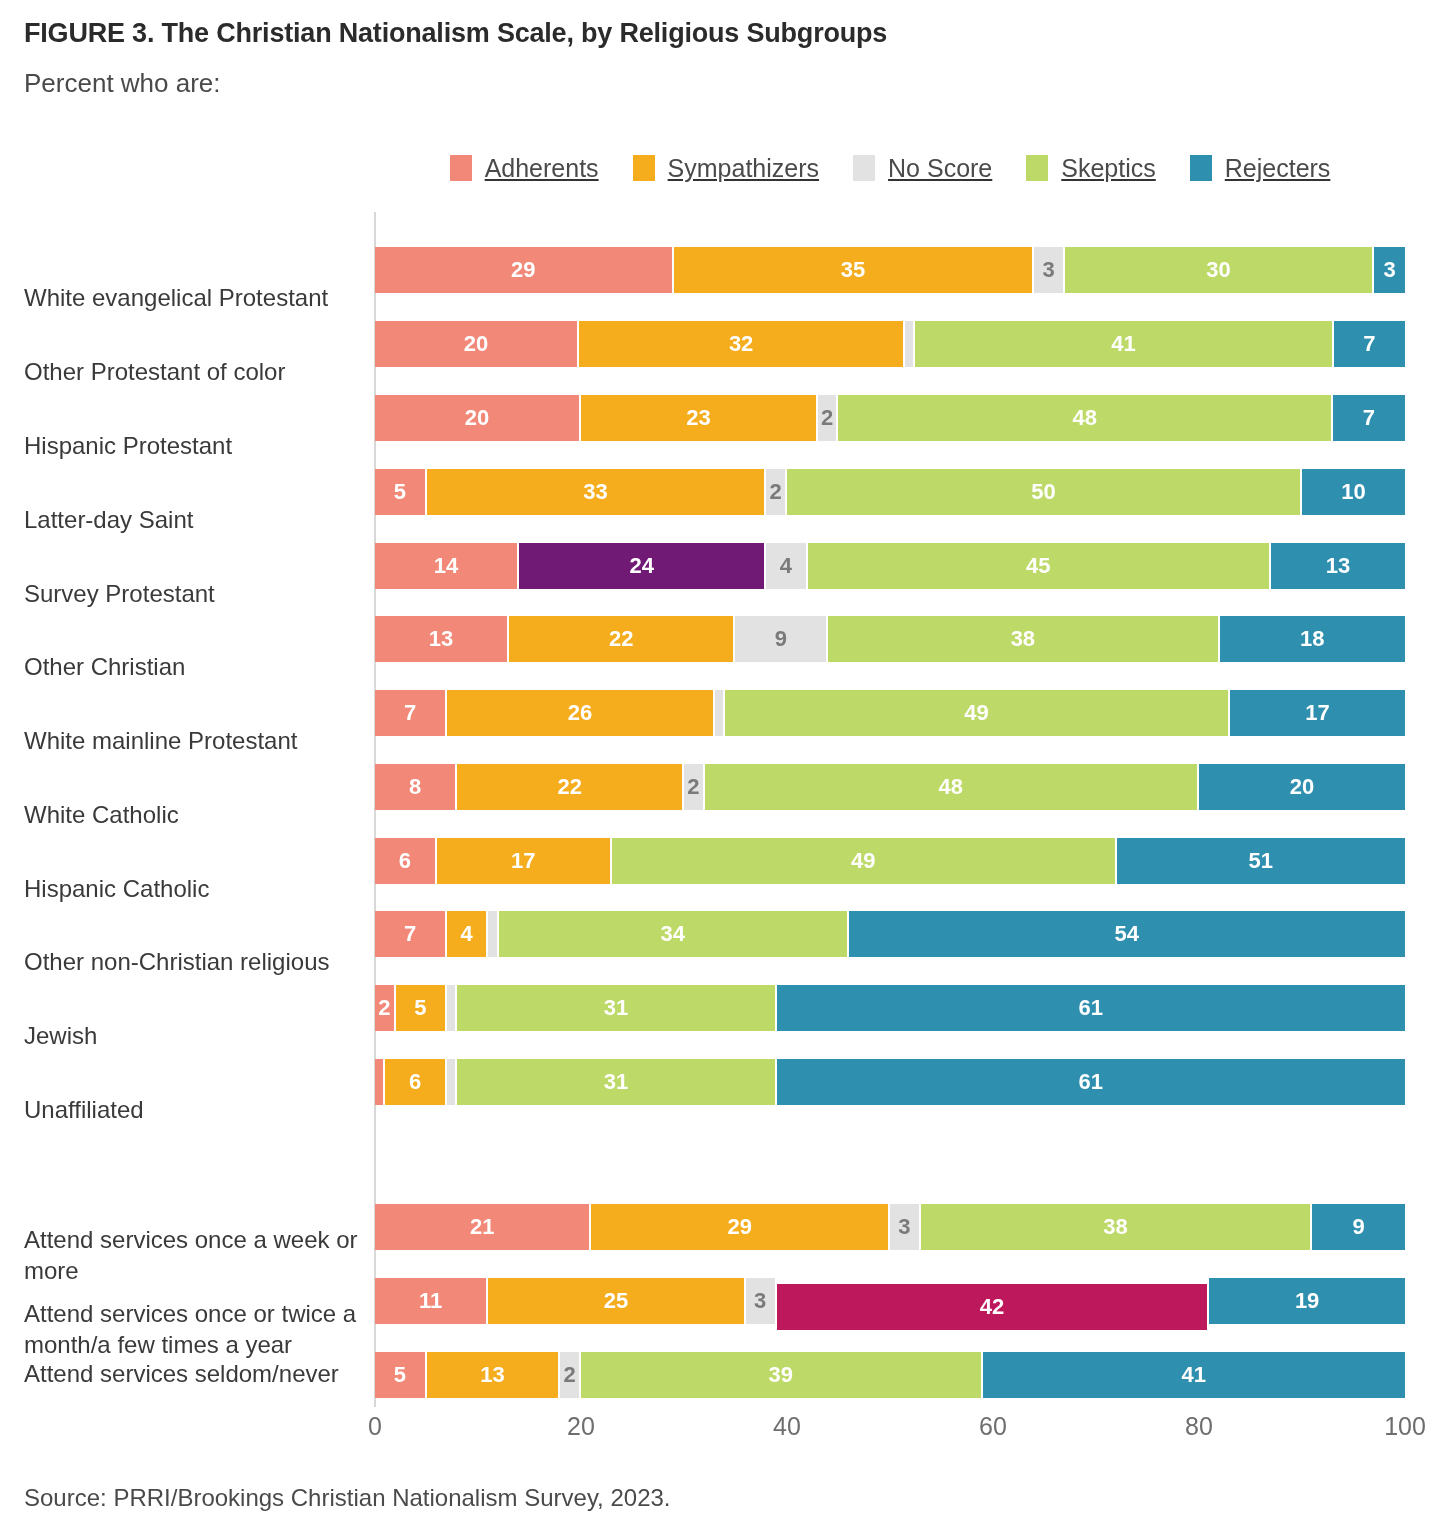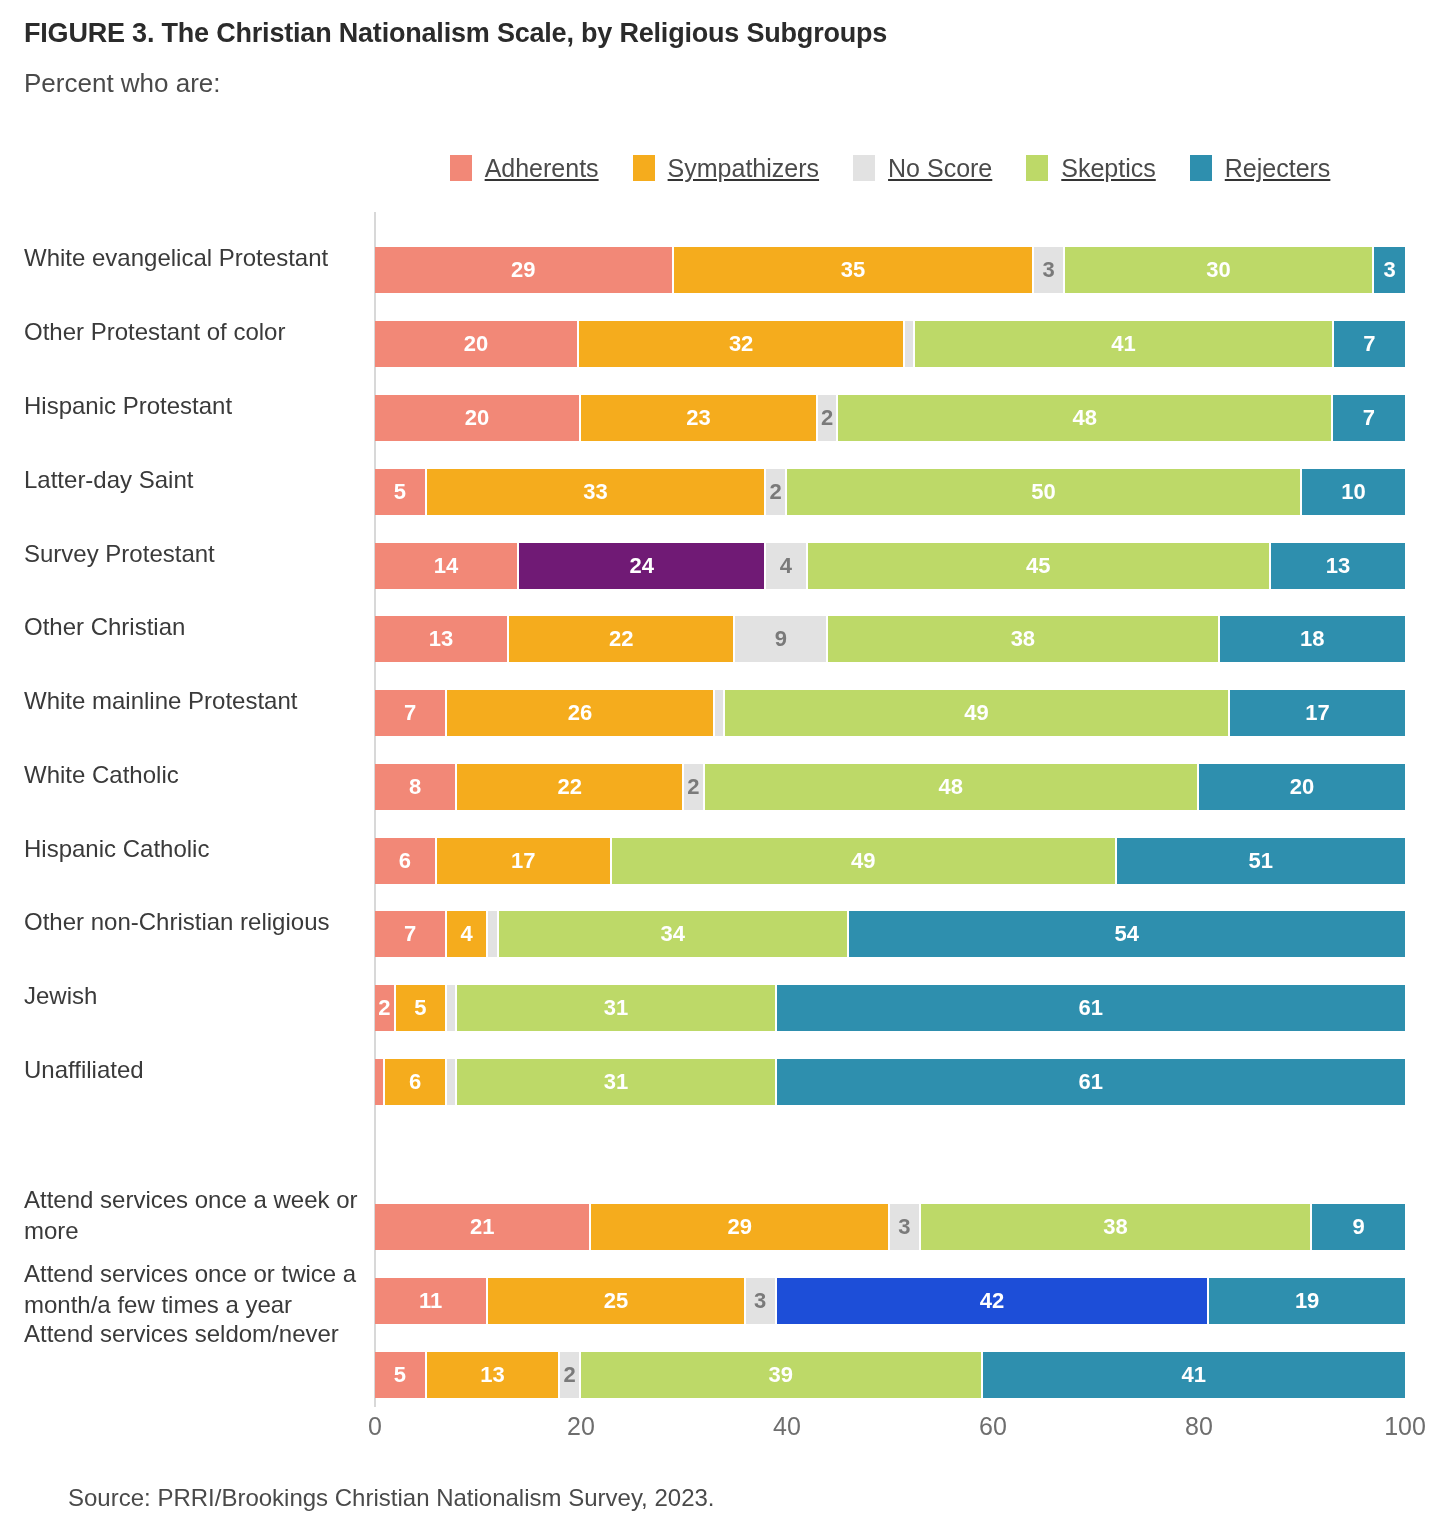--- a/index.html
+++ b/index.html
@@ -101,20 +101,21 @@
     height: 0;
   }
   .row-label {
     position: absolute;
     left: 24px;
     width: 340px;
     font-size: 24px;
     line-height: 31px;
     color: #3a3a3a;
     text-align: left;
+    margin-top: 40px;
   }
   .bar {
     position: absolute;
     left: 375px;
     height: 46px;
     width: 1030px;
     display: flex;
     align-items: stretch;
   }
   .seg {
@@ -149,21 +150,20 @@
     white-space: nowrap;
   }
 
   .source {
     position: absolute;
     left: 24px;
     top: 1484px;
     font-size: 24px;
     color: #4a4a4a;
     white-space: nowrap;
-    margin-left: 44px;
   }
 </style>
 </head>
 <body>
 
 <div id="figure">
 
   <div class="fig-title">FIGURE 3. The Christian Nationalism Scale, by Religious Subgroups</div>
   <div class="fig-subtitle">Percent who are:</div>
 
@@ -454,21 +454,21 @@
         <div class="bar" style="top: 1066px;">
           <div class="seg" style="flex: 0 0 11%; background: rgb(242, 136, 119);">
             <span>11</span>
           </div>
           <div class="seg" style="flex: 0 0 25%; background: rgb(245, 172, 29);">
             <span>25</span>
           </div>
           <div class="seg noscore" style="flex: 0 0 3%; background: rgb(226, 226, 226);">
             <span>3</span>
           </div>
-          <div class="seg" style="flex: 0 0 42%; background: #1d4ed8;">
+          <div class="seg" style="flex: 0 0 42%; background: #be185d; margin-top: 6px;">
             <span>42</span>
           </div>
           <div class="seg" style="flex: 0 0 19%; background: rgb(46, 143, 174);">
             <span>19</span>
           </div>
         </div>
       </div>
       <div class="row" style="top: 0px;">
         <div class="row-label" style="top: 1106px;">Attend services seldom/never</div>
         <div class="bar" style="top: 1140px;">

